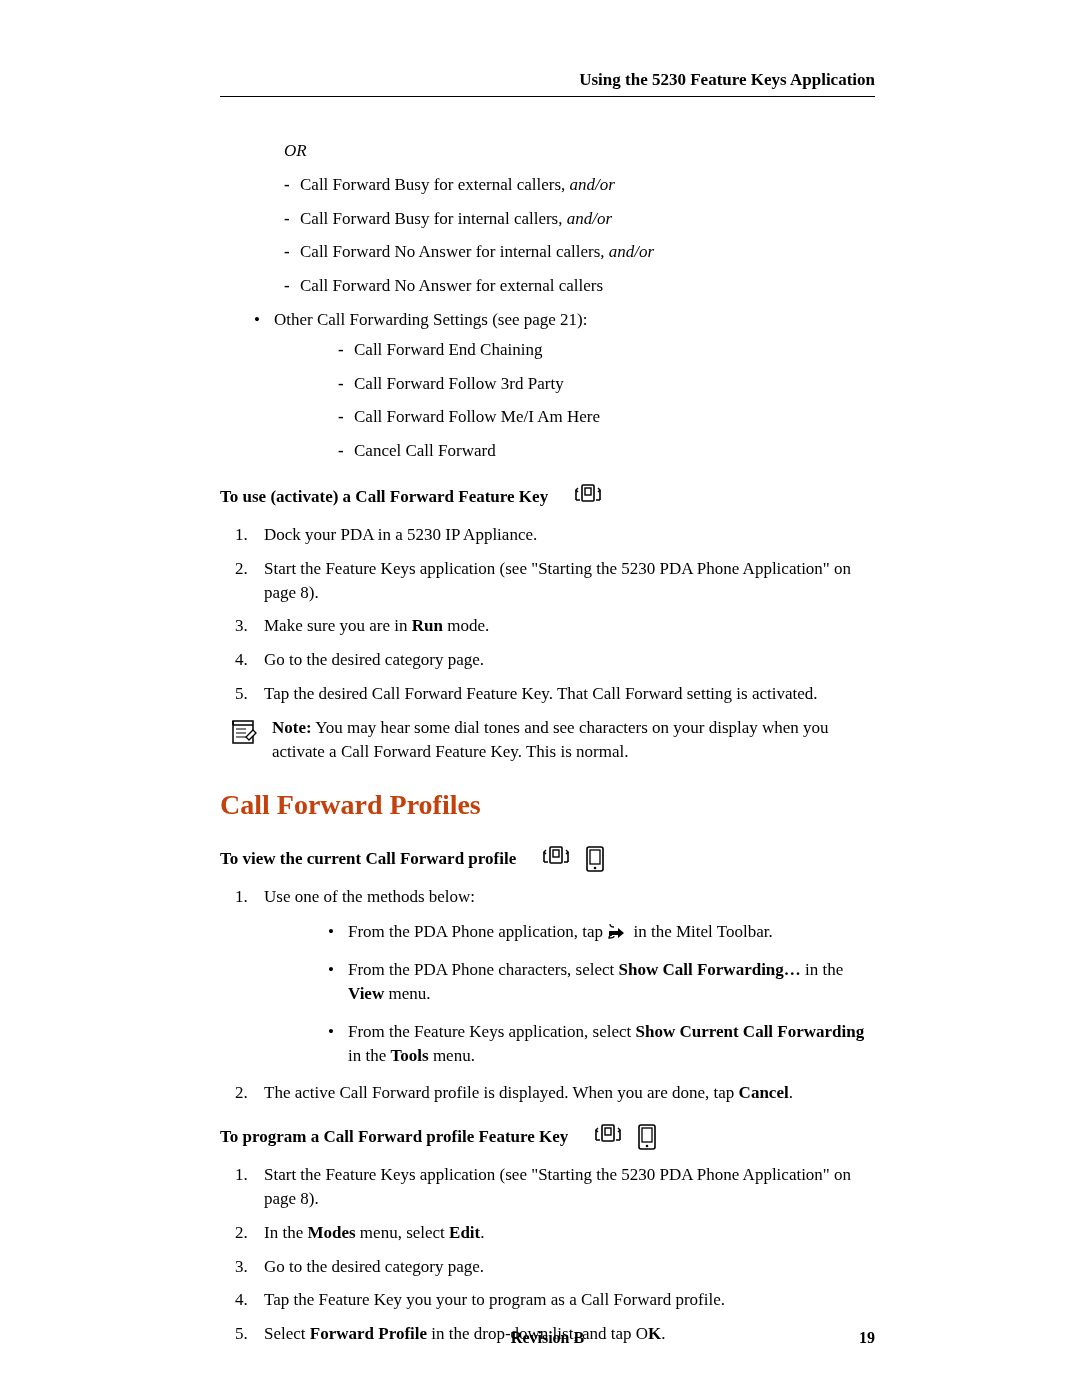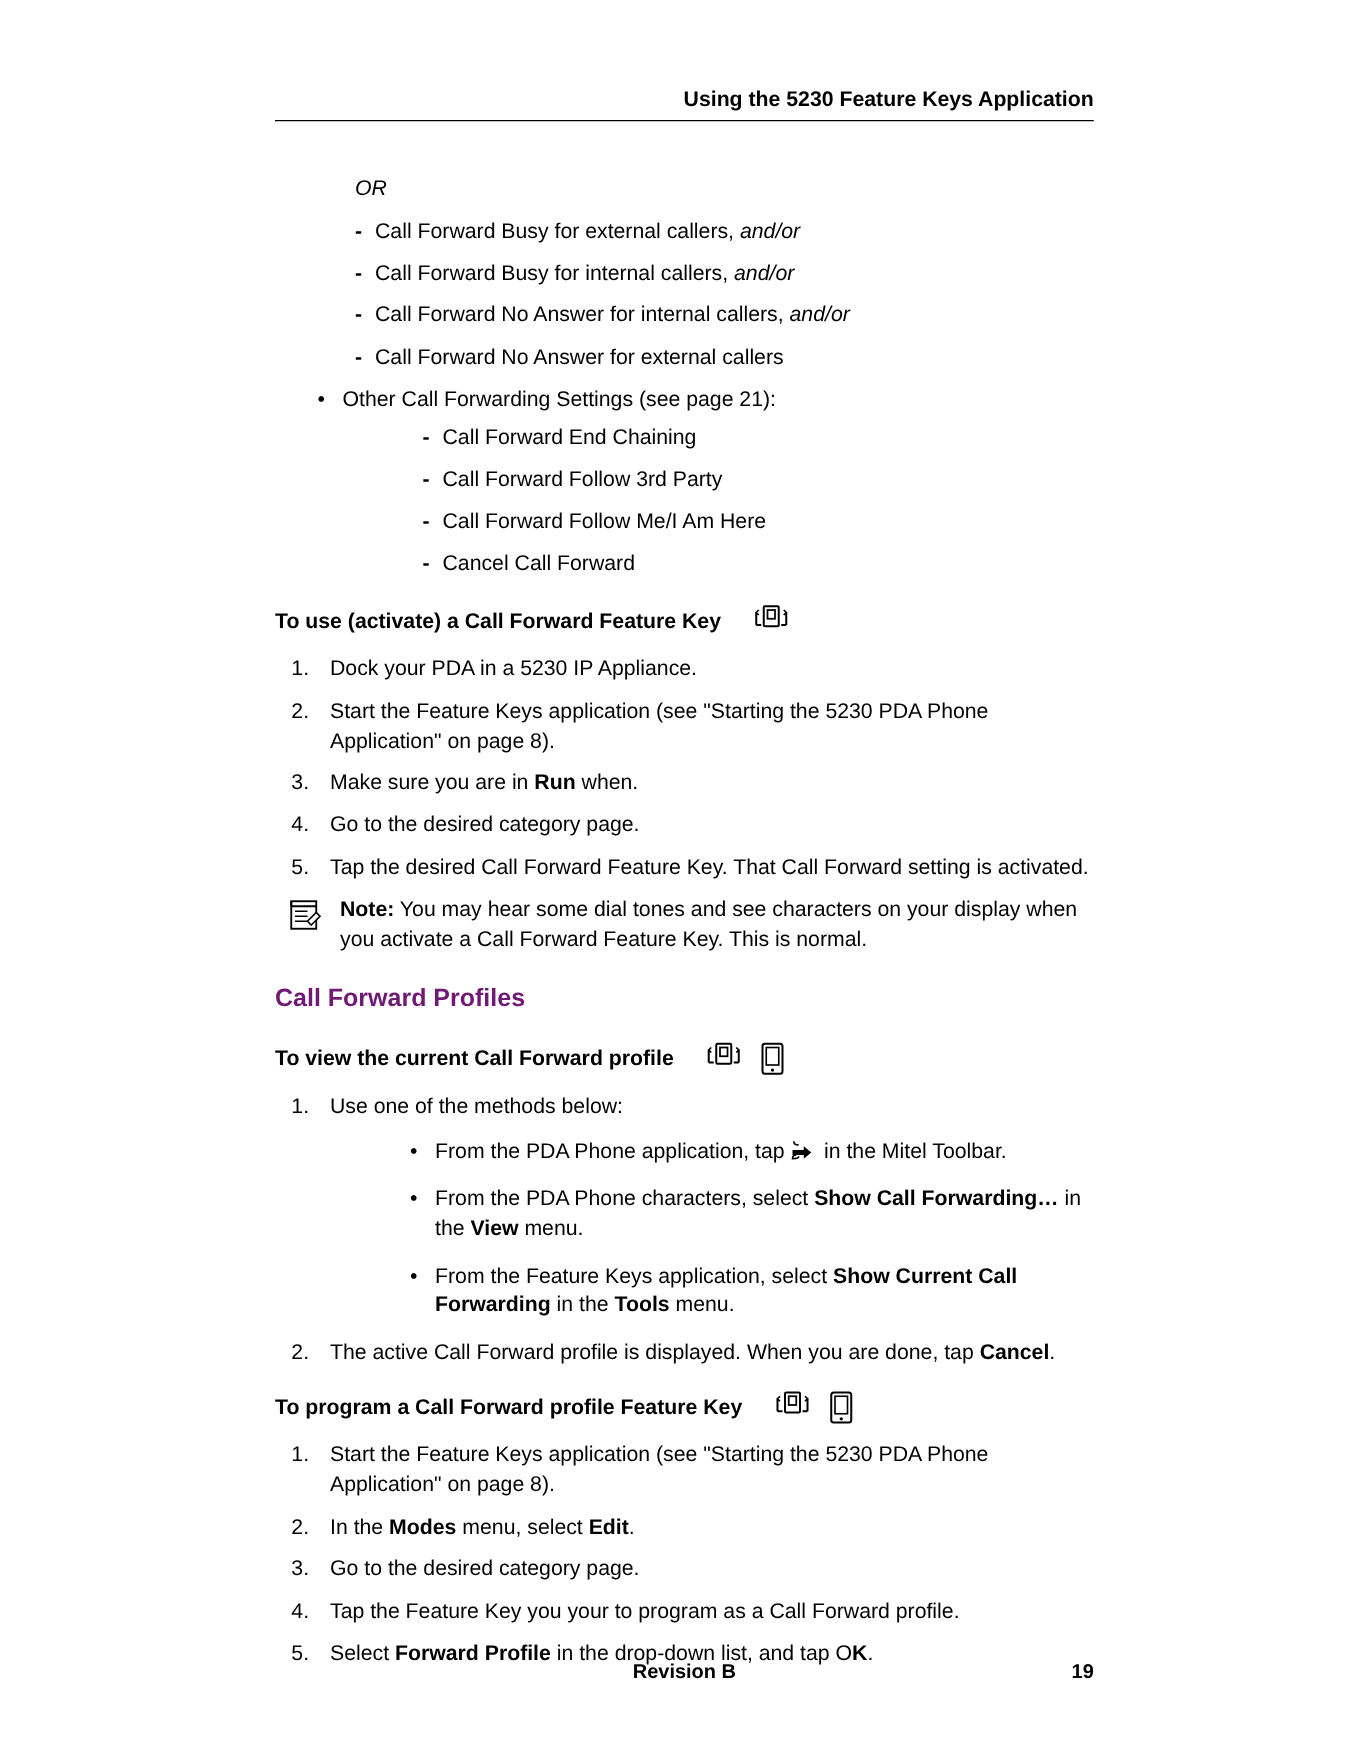--- a/index.html
+++ b/index.html
@@ -8,20 +8,21 @@
     background: #fff;
     font-family: Arial, Helvetica, sans-serif;
     color: #000;
   }
   .page {
     width: 1080px;
     height: 1397px;
     position: relative;
     box-sizing: border-box;
     padding: 70px 205px 0 220px;
+    font-family: Liberation Serif, serif;
   }
   .header-line {
     border-bottom: 1.5px solid #000;
     padding-bottom: 6px;
     text-align: right;
     font-weight: bold;
     font-size: 17px;
     margin-bottom: 42px;
   }
   .content {
@@ -118,23 +119,23 @@
   .note-text {
     margin-left: 14px;
   }
   .note-icon {
     flex: none;
     width: 28px;
     height: 28px;
     margin-top: 2px;
   }
   h2.section {
-    color: #701a75;
-    font-weight: bold;
-    font-size: 20px;
+    color: #c2410c;
+    font-weight: bold;
+    font-size: 28px;
     margin: 12px 0 16px 0;
   }
   .footer {
     position: absolute;
     bottom: 50px;
     left: 220px;
     right: 205px;
     display: flex;
     justify-content: space-between;
     font-weight: bold;
@@ -191,21 +192,21 @@
         <rect x="8" y="2" width="12" height="16" rx="1" fill="none" stroke="#000" stroke-width="1.6"></rect>
         <rect x="11" y="5" width="6" height="7" fill="none" stroke="#000" stroke-width="1.4"></rect>
         <path d="M2 7 v10 M2 17 h4 M26 7 v10 M26 17 h-4" fill="none" stroke="#000" stroke-width="1.6"></path>
         <path d="M4 5 l-2 2 l2 2 M24 5 l2 2 l-2 2" fill="none" stroke="#000" stroke-width="1.4"></path>
       </svg>
     </div>
 
     <ol class="steps">
       <li>Dock your PDA in a 5230 IP Appliance.</li>
       <li>Start the Feature Keys application (see "Starting the 5230 PDA Phone Application" on page 8).</li>
-      <li><span>Make sure you are in </span><b>Run</b><span> when.</span></li>
+      <li><span>Make sure you are in </span><b>Run</b><span> mode.</span></li>
       <li>Go to the desired category page.</li>
       <li>Tap the desired Call Forward Feature Key. That Call Forward setting is activated.</li>
     </ol>
 
     <div class="note">
       <svg class="note-icon" width="28" height="28" viewBox="0 0 28 28">
         <rect x="3" y="3" width="20" height="22" fill="#fff" stroke="#000" stroke-width="1.5"></rect>
         <path d="M3 7 h20 M3 3 v4" stroke="#000" stroke-width="1.5"></path>
         <path d="M6 11 h10 M6 15 h10 M6 19 h10" stroke="#000" stroke-width="1.2"></path>
         <path d="M19 22 l7 -7 l-3 -3 l-7 7 z" fill="#fff" stroke="#000" stroke-width="1.3"></path>

